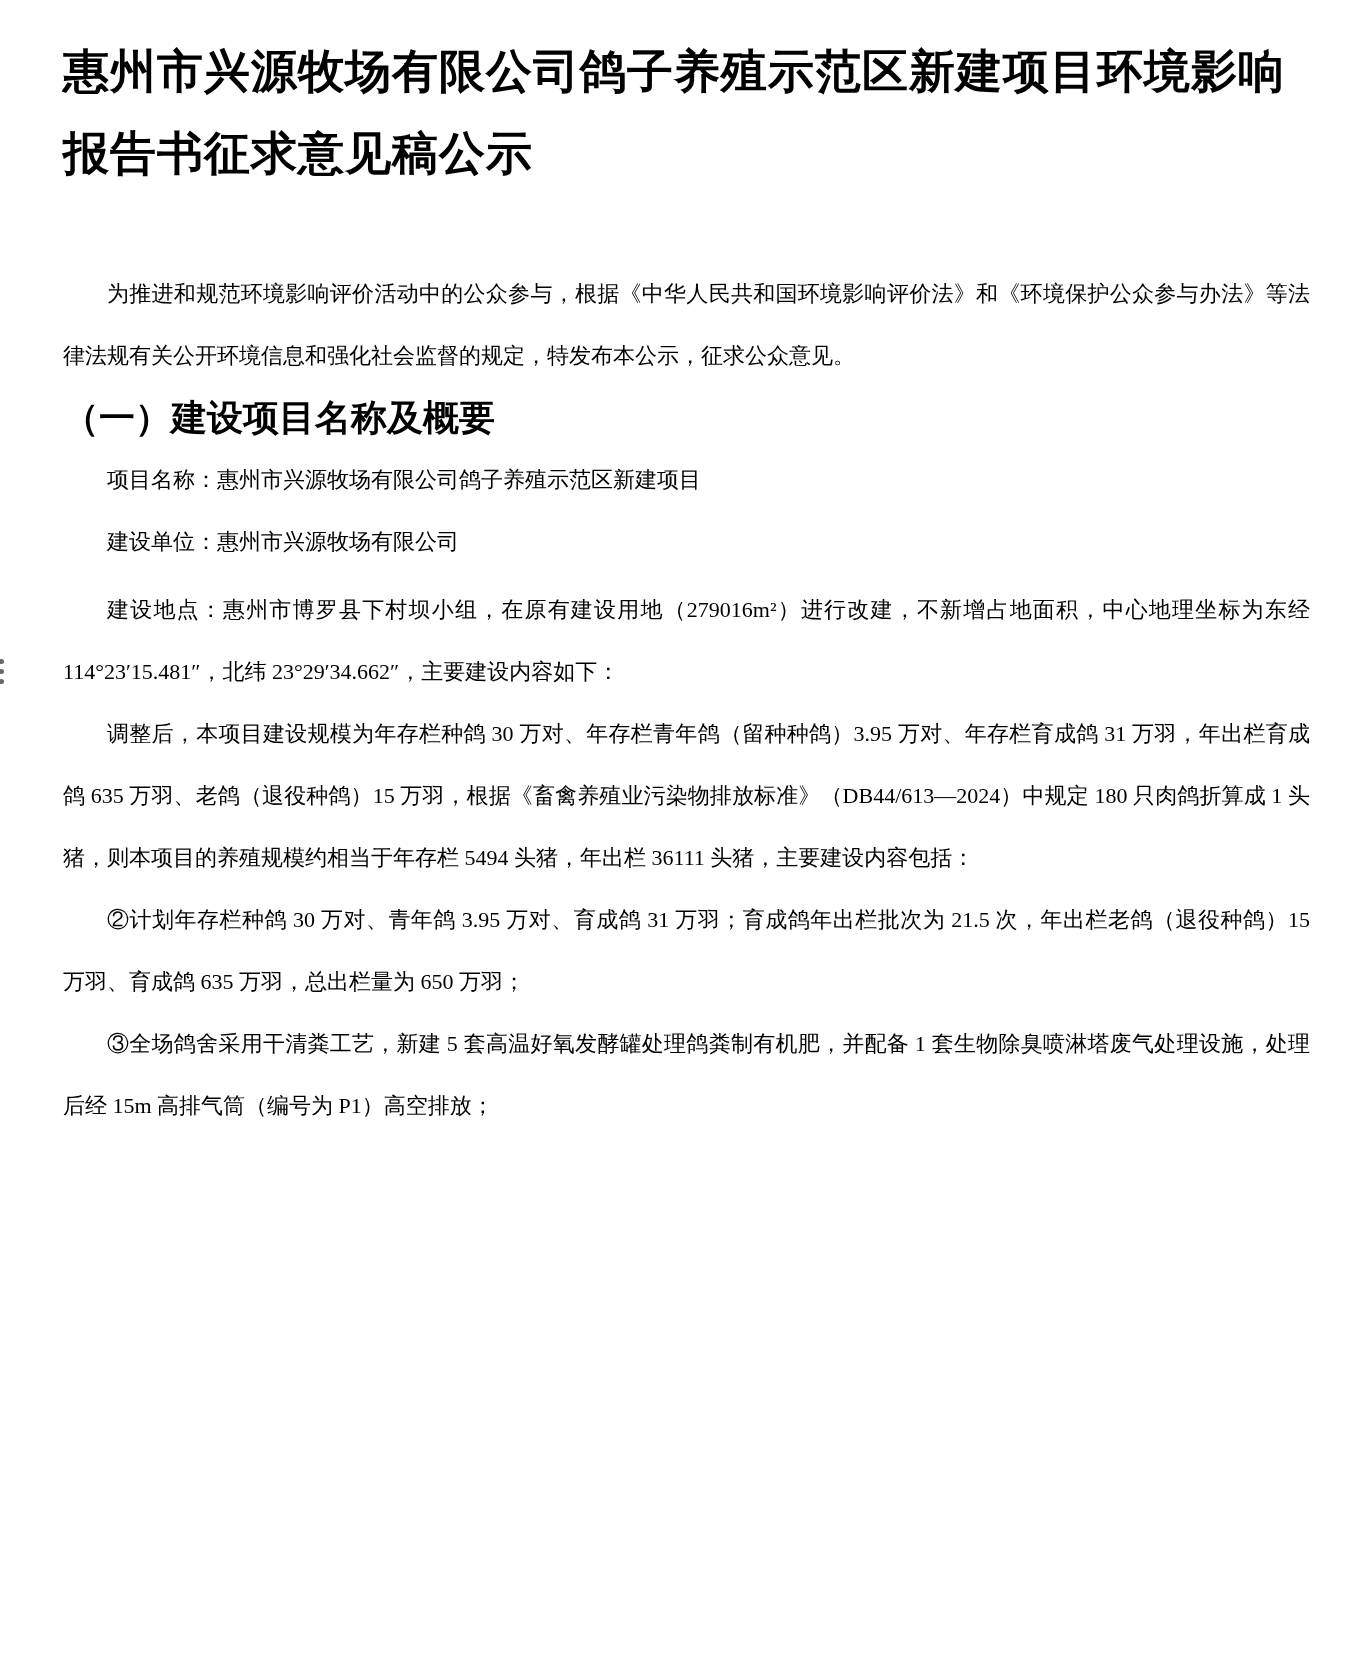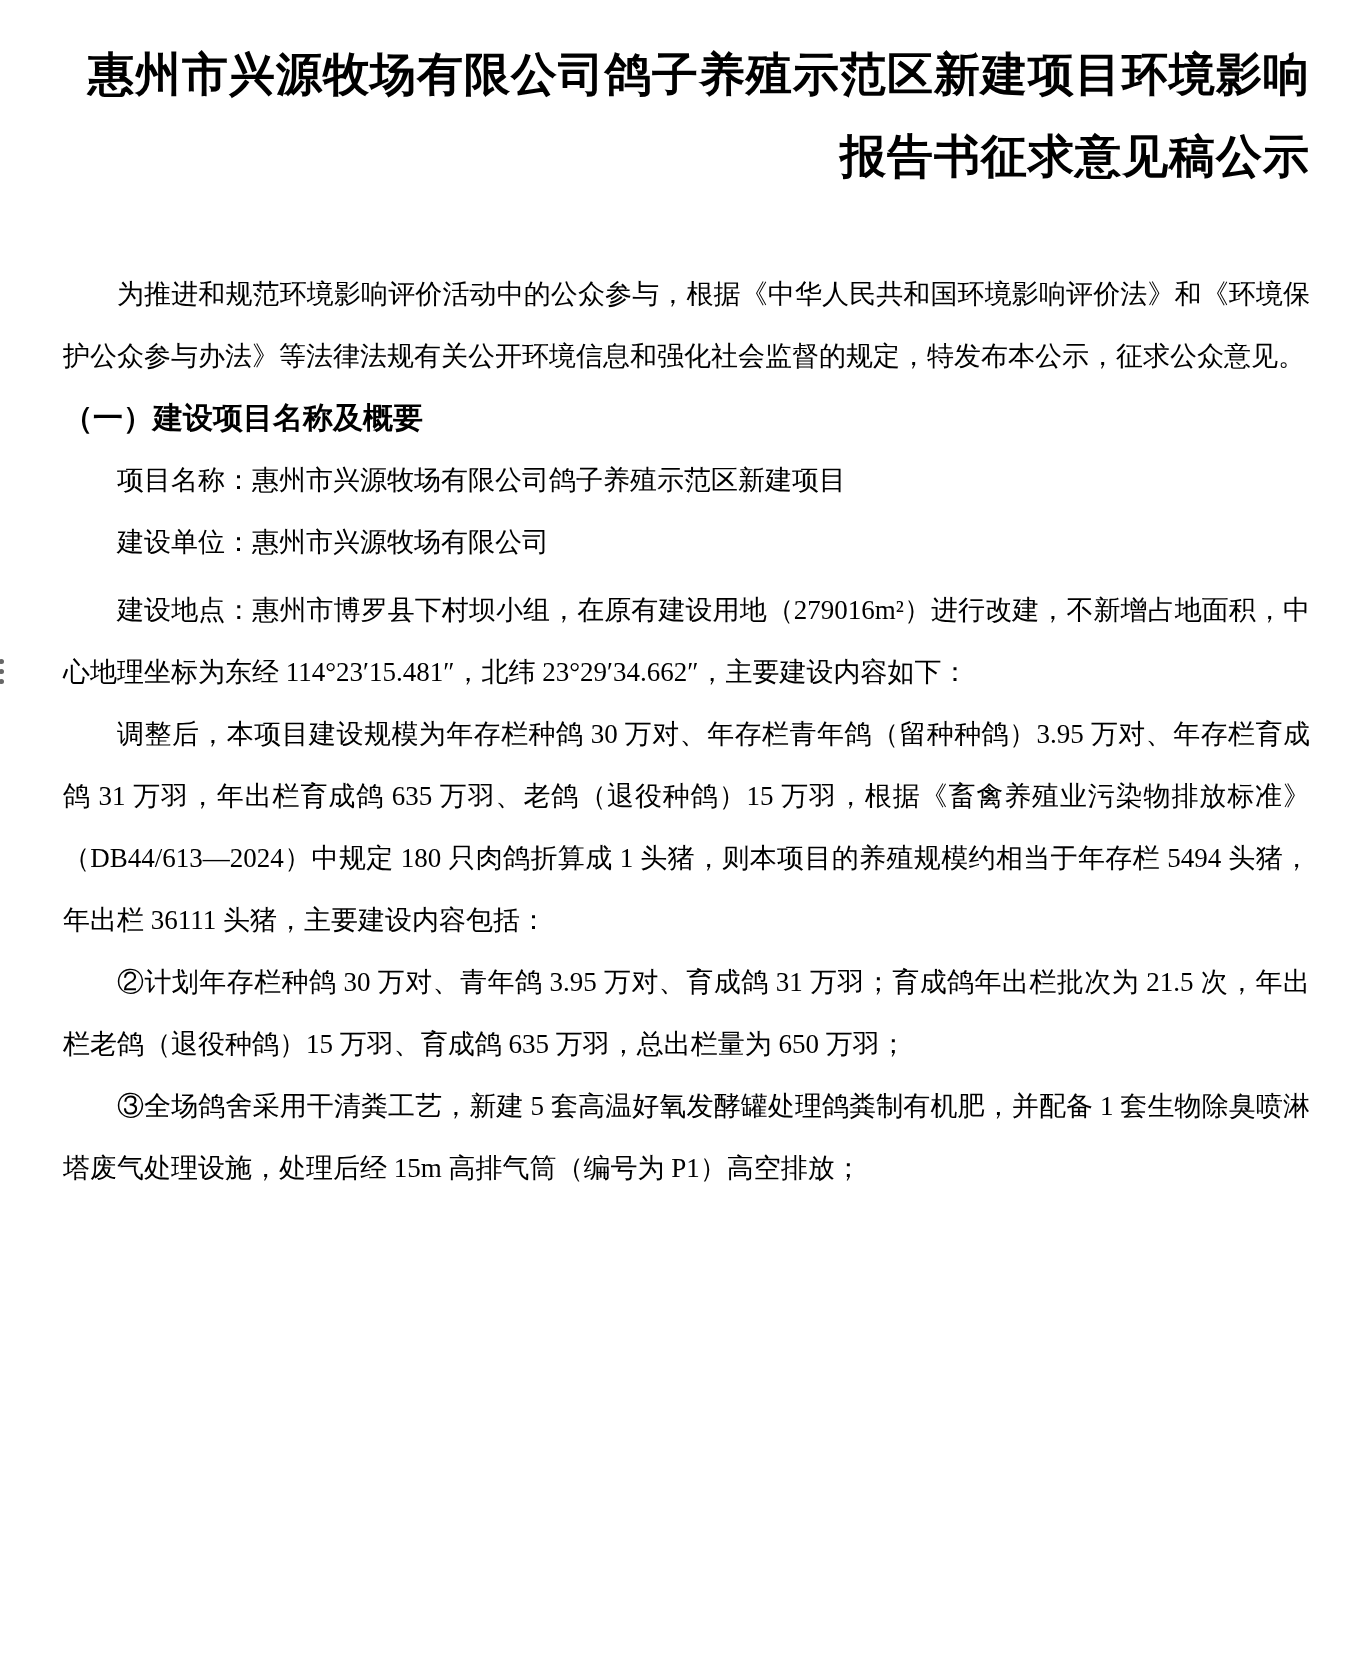--- a/index.html
+++ b/index.html
@@ -31,40 +31,40 @@
   .side-dots .dot {
     width: 5px;
     height: 5px;
     border-radius: 50%;
     background: #676767;
     margin-left: -1px;
   }
   .doc-title {
     margin-top: 34px;
     padding: 0 45px 0 63px;
-    text-align: right;
-    font-family: Liberation Serif, serif;
+    text-align: left;
+    font-family: Liberation Mono, monospace;
     font-weight: bold;
     font-size: 46px;
     line-height: 82px;
     letter-spacing: 1px;
   }
   .doc-title .title-line { display: block; }
   .content {
     margin-top: 65px;
     padding: 0 45px 0 63px;
   }
   .para {
-    font-size: 27px;
+    font-size: 22px;
     line-height: 62px;
     text-align: justify;
     text-indent: 2em;
   }
   .heading {
-    font-size: 30px;
+    font-size: 36px;
     line-height: 62px;
     font-weight: bold;
     text-indent: 0;
     text-align: left;
   }
   .mt6 { margin-top: 6px; }
 </style>
 </head>
 <body>
 

